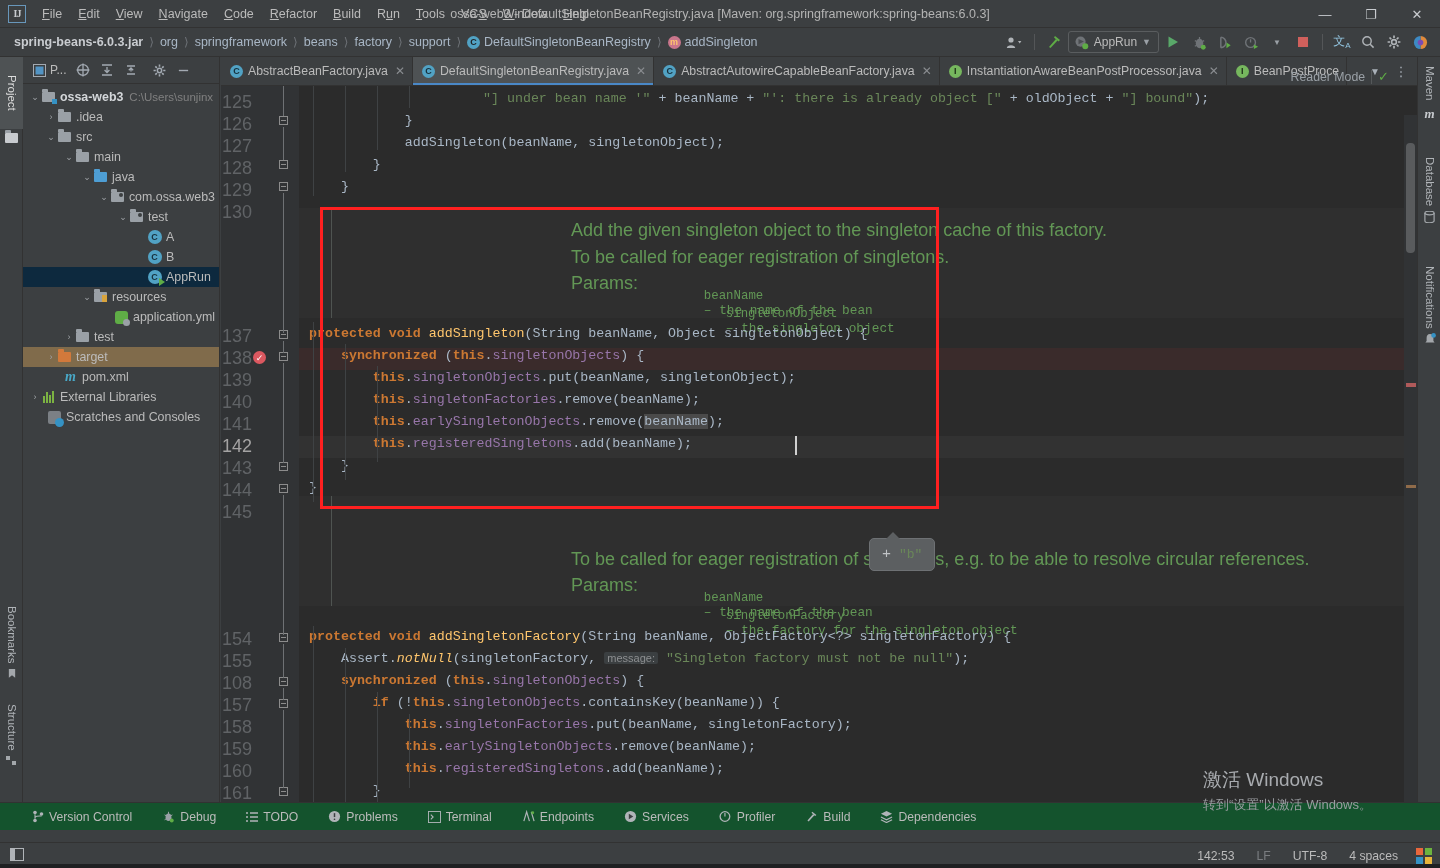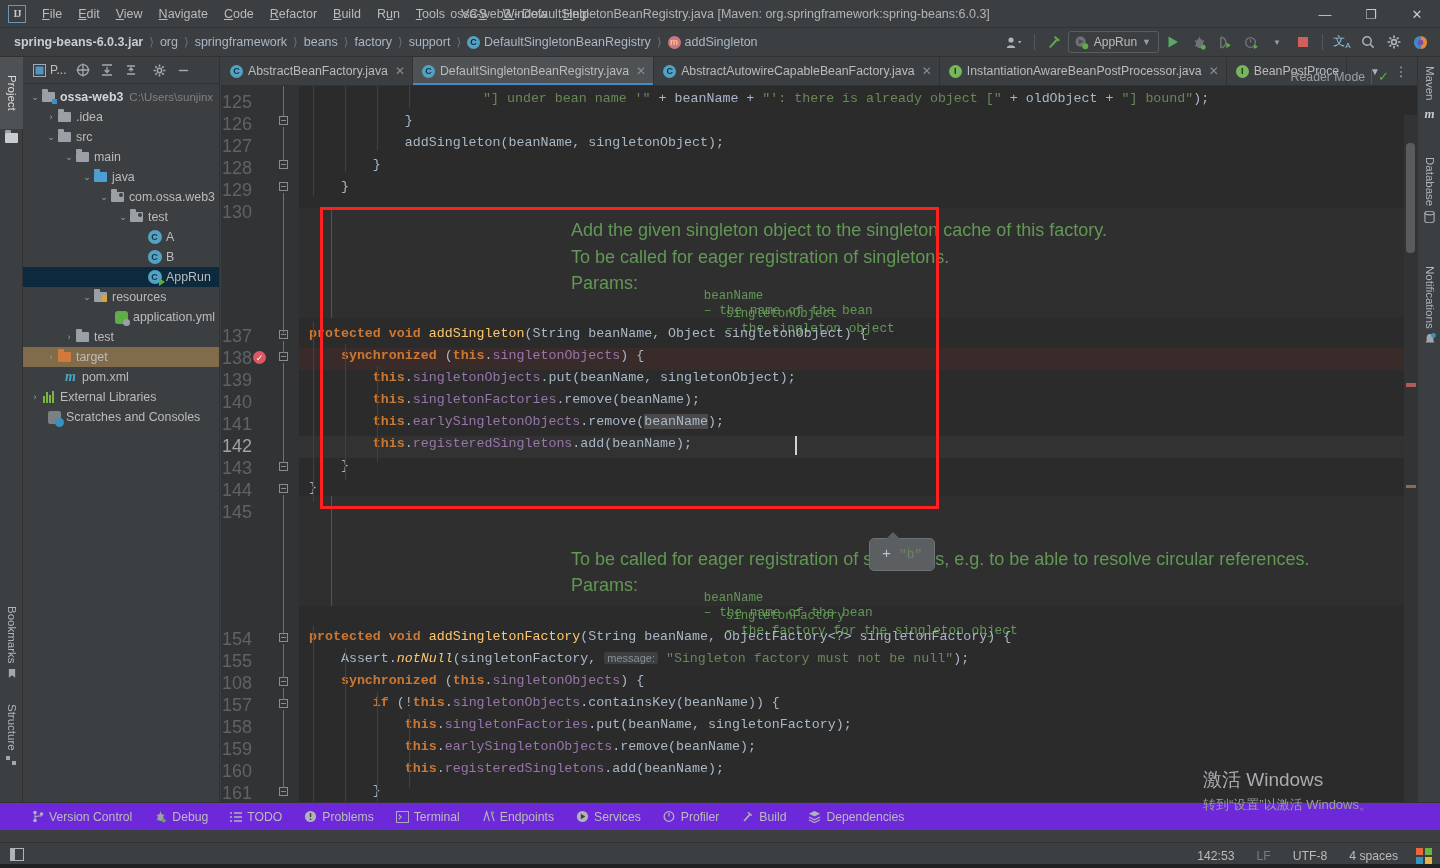--- a/index.html
+++ b/index.html
@@ -323,22 +323,22 @@
   }
   .vthumb {
     position: absolute; right: 2px; width: 9px; background: #595b5d;
     border-radius: 4px;
   }
   .marker { position: absolute; right: 1px; width: 10px; height: 3px; }
 
   
   .bottombar {
     position: absolute; bottom: 38px; left: 0; width: 1440px; height: 28px;
-    background: #6d28d9; display: flex; align-items: center;
-    border-top: 1px solid #323232; padding-left: 24px; gap: 6px;
+    background: #14532d; display: flex; align-items: center;
+    border-top: 1px solid #323232; padding-left: 24px; gap: 14px;
   }
   .bbtn {
     display: flex; align-items: center; gap: 5px; color: #bbbbbb;
     font-size: 12.2px; padding: 3px 8px; border-radius: 3px; white-space: nowrap;
   }
 
   
   .statusbar {
     position: absolute; bottom: 0; left: 0; width: 1440px; height: 26px;
     background: #3c3f41; display: flex; align-items: center;

